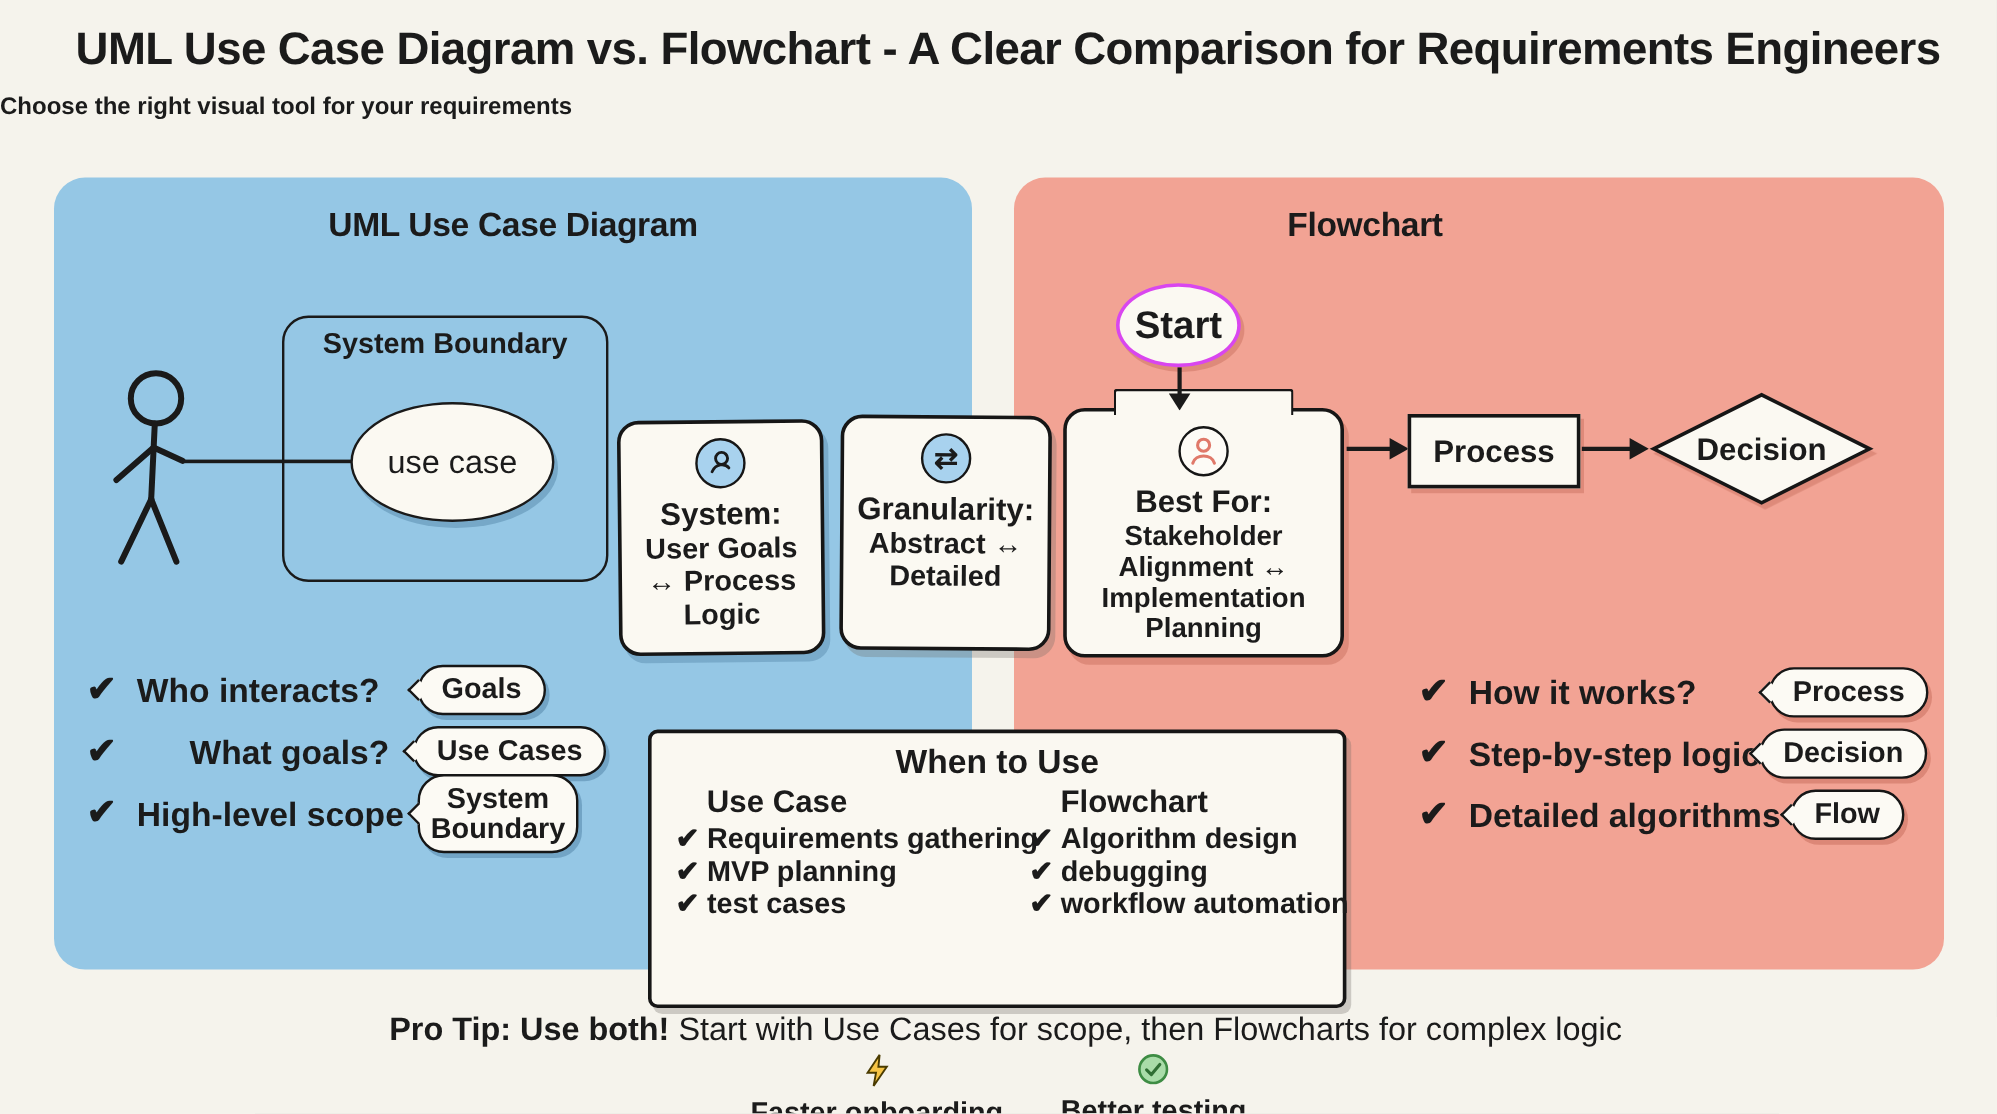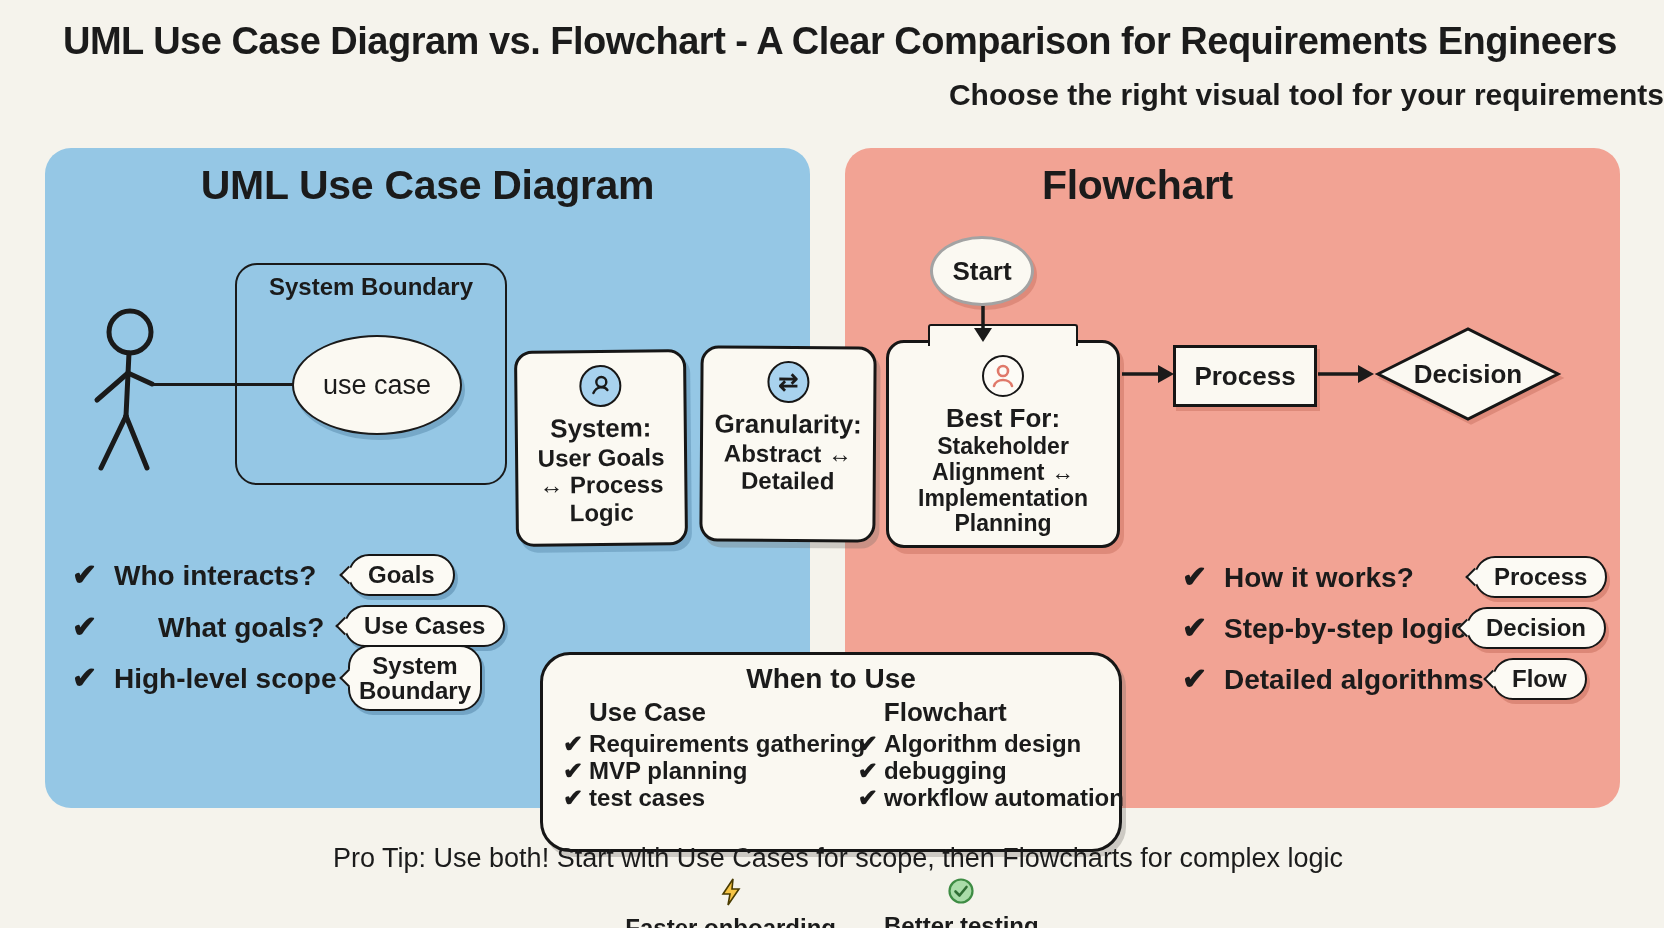--- a/index.html
+++ b/index.html
@@ -7,28 +7,28 @@
   .canvas {
     position:relative; width:1664px; height:928px;
     background:#f5f3ec; overflow:hidden;
     font-family:"Liberation Sans", sans-serif; color:#1b1b1b;
   }
   .abs { position:absolute; }
 
   
   .main-title { top:20px; left:0; width:100%; text-align:center;
     font-size:38px; font-weight:bold; letter-spacing:-0.5px;padding-left:16px; }
-  .subtitle { top:78px; left:0; width:100%; text-align:right;
-    font-size:30px; font-weight:bold; }
+  .subtitle { top:78px; left:0; width:100%; text-align:left;
+    font-size:20px; font-weight:bold; }
 
   
   .panel { border-radius:26px; }
   .panel-left  { left:45px;  top:148px; width:765px; height:660px; background:#95c7e5; }
   .panel-right { left:845px; top:148px; width:775px; height:660px; background:#f2a394; }
-  .panel-title { top:162px; font-size:41px; font-weight:bold; text-align:center; letter-spacing:-0.3px; }
+  .panel-title { top:172px; font-size:28px; font-weight:bold; text-align:center; letter-spacing:-0.3px; }
   .panel-title.left  { left:45px;  width:765px; }
   .panel-title.right { left:845px; width:775px; transform:translateX(-95px); }
 
   
   .sys-boundary { left:235px; top:263px; width:272px; height:222px;
     border:2.5px solid #1a1a1a; border-radius:22px; }
   .sys-boundary-label { width:100%; top:8px; text-align:center;
     font-size:24px; font-weight:bold; }
   .use-case-ellipse { left:292px; top:335px; width:170px; height:100px;
     background:#fbf9f2; border:2.5px solid #1a1a1a; border-radius:50%;
@@ -65,47 +65,47 @@
   .card-icon { width:42px; height:42px; border-radius:50%; border:2.5px solid #161616;
     background:#a8d2ee; display:flex; align-items:center; justify-content:center;
     font-size:24px; font-weight:bold; margin-bottom:6px; }
   .card-icon.person { background:#fdfbf6; }
   .card-title { font-size:26px; font-weight:bold; }
   .card-body { font-size:24px; font-weight:bold; line-height:1.14; padding:0 8px; }
   .card-3 .card-body { font-size:23px; line-height:1.12; }
 
   
   .node-start { left:930px; top:236px; width:104px; height:70px;
-    background:#fbf9f2; border:3px solid #a3a3a3; border-radius:50%;
-    display:flex; align-items:center; justify-content:center; font-size:26px; font-weight:bold;
+    background:#fbf9f2; border:3px solid #d946ef; border-radius:50%;
+    display:flex; align-items:center; justify-content:center; font-size:32px; font-weight:bold;
     box-shadow:3px 4px 0 rgba(198,108,90,.45); }
   .node-process { left:1173px; top:345px; width:144px; height:62px;
     background:#fbf9f2; border:3px solid #161616;
     display:flex; align-items:center; justify-content:center; font-size:26px; font-weight:bold;
     box-shadow:3px 4px 0 rgba(198,108,90,.45); }
   .diamond-svg { left:1372px; top:324px; filter:drop-shadow(3px 4px 0 rgba(198,108,90,.45)); }
   .diamond-label { left:1372px; top:324px; width:192px; height:100px;
     display:flex; align-items:center; justify-content:center;
     font-size:26px; font-weight:bold; }
 
   
-  .wtu { left:540px; top:608px; width:582px; height:200px;
-    background:#faf8f1; border:3px solid #161616; border-radius:30px;
-    box-shadow:4px 5px 0 rgba(110,105,100,.30); padding:8px 20px 0 20px;margin-top:44px; }
+  .wtu { left:540px; top:608px; width:582px; height:232px;
+    background:#faf8f1; border:3px solid #161616; border-radius:8px;
+    box-shadow:4px 5px 0 rgba(110,105,100,.30); padding:8px 20px 0 20px; }
   .wtu-title { text-align:center; font-size:28px; font-weight:bold; }
   .wtu-cols { display:flex; margin-top:2px; }
   .wtu-col-1 { width:55%; }
   .wtu-col-2 { width:45%; }
   .wtu-col-header { font-size:26px; font-weight:bold; margin-left:26px; margin-bottom:2px; }
   .wtu-item { font-size:24px; font-weight:bold; line-height:27px; white-space:nowrap; }
   .wtu-item .check-glyph { font-size:24px; margin-right:6px; }
 
   
   .pro-tip { top:843px; left:0; width:100%; text-align:center; font-size:27px; }
-  .pro-tip b { font-weight:normal;margin-left:12px; }
+  .pro-tip b { font-weight:bold;margin-left:12px; }
   .benefits { top:878px; left:0; width:100%; display:flex; justify-content:center;
     gap:48px; font-size:24px; font-weight:bold; }
   .benefit { display:flex; align-items:center; gap:8px;flex-direction:column; }
 
   svg { display:block; }
 </style>
 </head>
 <body>
 
 <div class="canvas">

